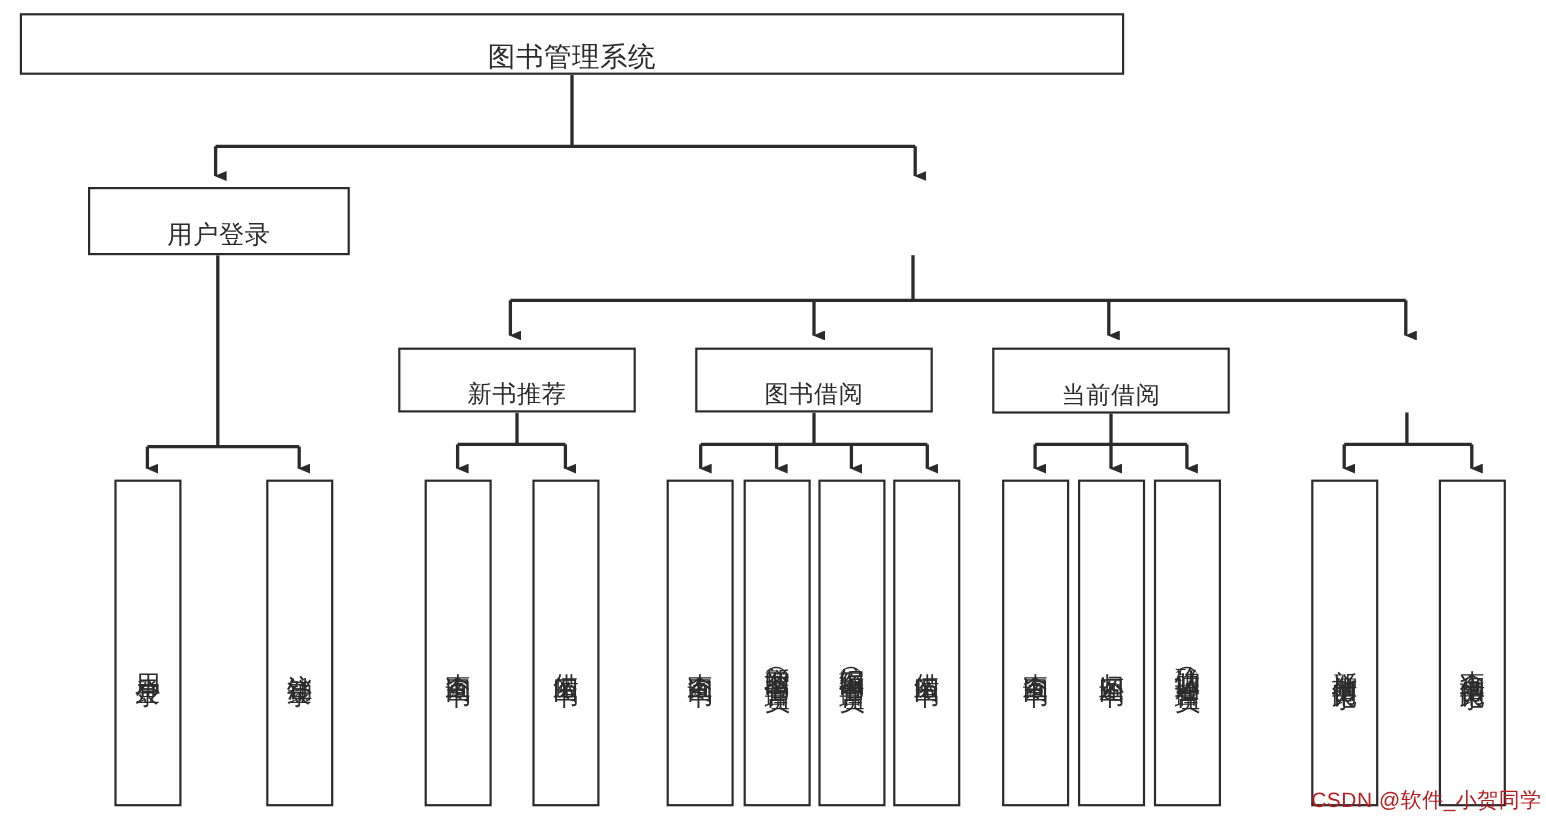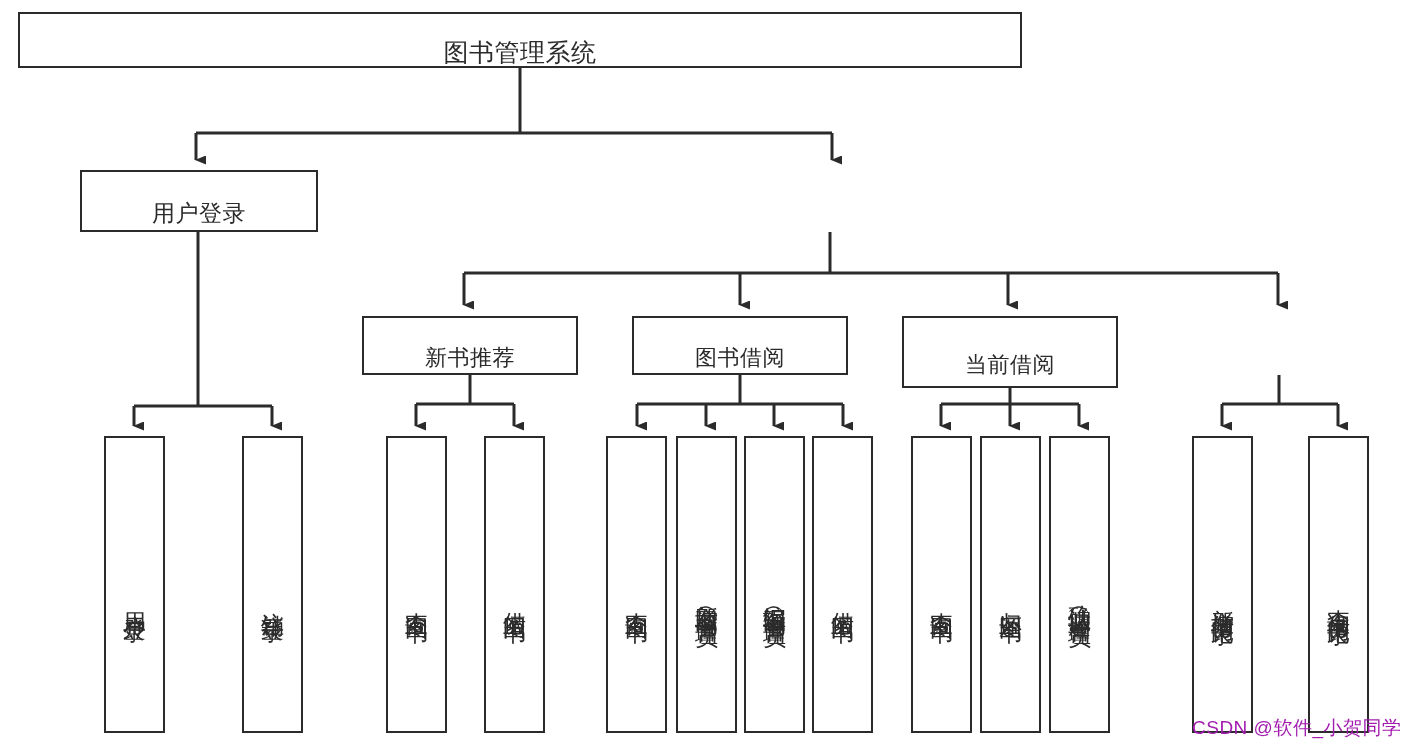--- a/index.html
+++ b/index.html
@@ -60,21 +60,21 @@
     line-height: 1.0;
     letter-spacing: 3px;
     white-space: normal;
   }
   .node.root .node-label { font-size: 25px; }
   .node.level2 .node-label { font-size: 23px; }
   .node.level3 .node-label { font-size: 22px; }
   .node.leaf .node-label { font-size: 23px; }
   .watermark {
     position: absolute;
-    color: #a21caf;
+    color: #b91c1c;
     font-size: 19px;
     letter-spacing: 0.5px;
     white-space: nowrap;
     user-select: none;
   }
 </style>
 </head>
 <body>
 
 <div id="diagram-canvas">
@@ -136,21 +136,21 @@
   <div class="node horizontal level2" style="left:80px; top:170px; width:238px; height:62px;">
     <span class="node-label">用户登录</span>
   </div>
 
   <div class="node horizontal level3" style="left:362px; top:316px; width:216px; height:59px;">
     <span class="node-label">新书推荐</span>
   </div>
   <div class="node horizontal level3" style="left:632px; top:316px; width:216px; height:59px;">
     <span class="node-label">图书借阅</span>
   </div>
-  <div class="node horizontal level3" style="left:902px; top:316px; width:216px; height:72px;">
+  <div class="node horizontal level3" style="left:902px; top:316px; width:216px; height:60px;">
     <span class="node-label">当前借阅</span>
   </div>
 
   <div class="node vertical leaf" style="left:104px; top:436px; width:61px; height:297px;">
     <span class="node-label">用户登录</span>
   </div>
   <div class="node vertical leaf" style="left:242px; top:436px; width:61px; height:297px;">
     <span class="node-label">注销登录</span>
   </div>
 

